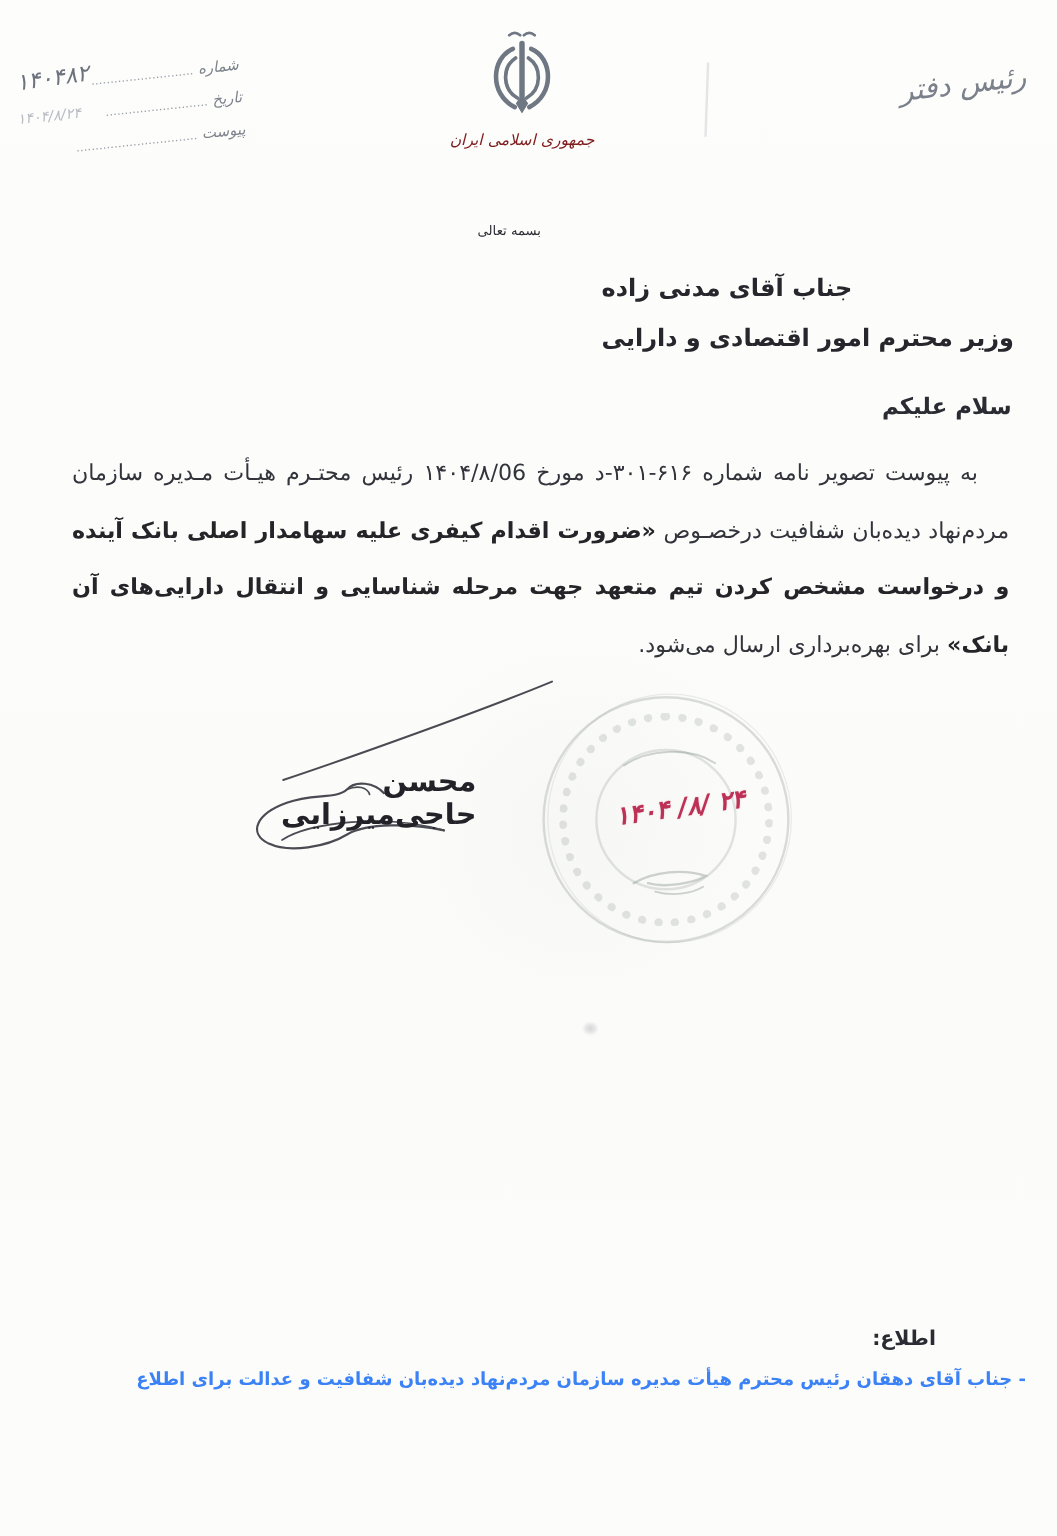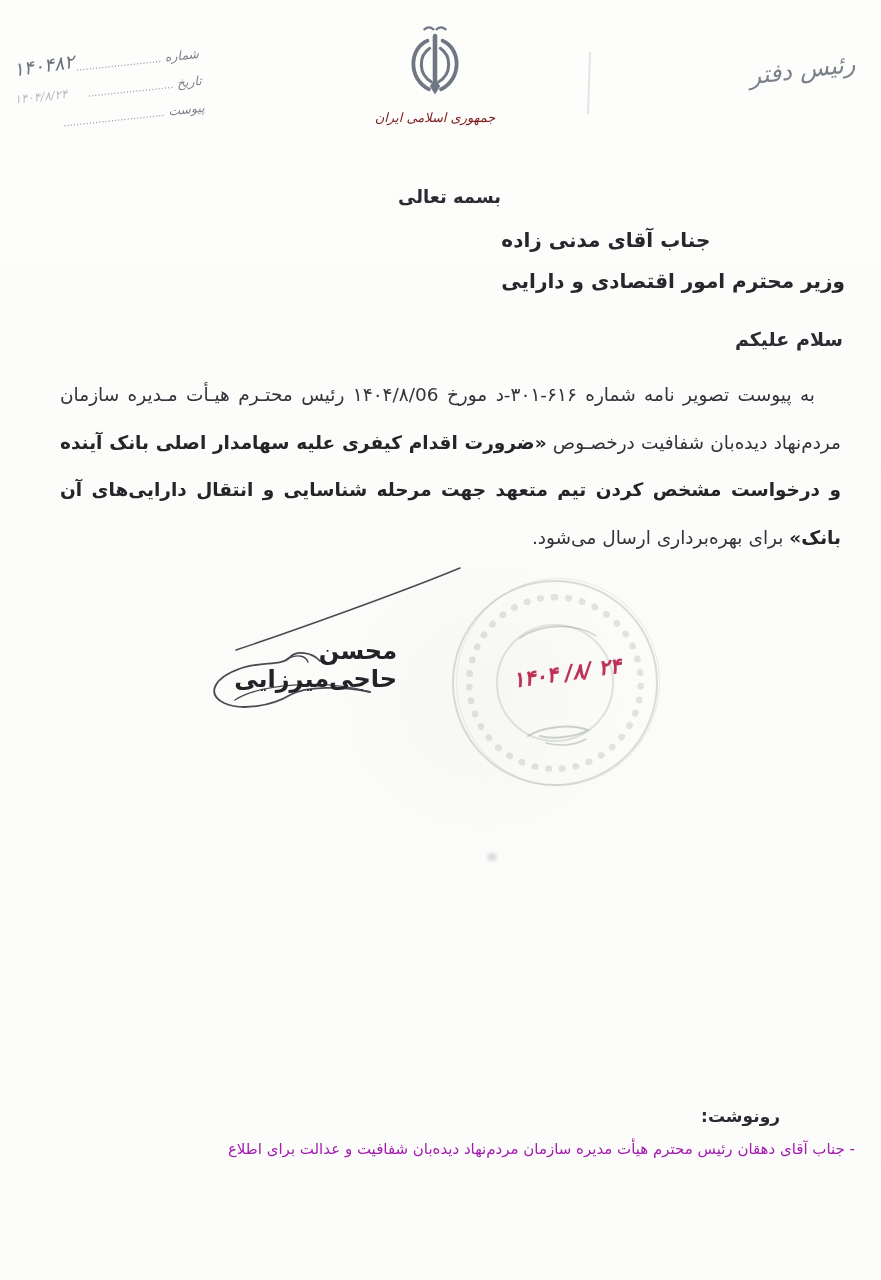--- a/index.html
+++ b/index.html
@@ -50,21 +50,21 @@
     right:26px; top:56px;
     font-size:24px; font-style:italic; color:#7b818b;
     transform:rotate(-7deg); letter-spacing:2px;
     direction:rtl;
   }
 
   .scratch { left:588px; top:52px; width:2px; height:62px;
     background:rgba(115,120,130,0.18); transform:rotate(2deg); }
 
   
-  .besmeleh { left:398px; top:186px; font-size:18px; font-weight:bold; color:#2b2c33; direction:rtl; }
+  .besmeleh { left:398px; top:186px; font-size:11px; font-weight:normal; color:#2b2c33; direction:rtl; }
 
   .addressee { right:36px; top:220px; direction:rtl; text-align:left;
     font-size:20px; font-weight:bold; color:#26262c; line-height:41px; }
 
   .salutation { right:38px; top:328px; direction:rtl;
     font-size:19px; font-weight:bold; color:#2b2c33; }
 
   .body-par {
     right:40px; left:60px; top:371px;
     direction:rtl; text-align:justify;
@@ -101,21 +101,21 @@
     text-shadow:0 0 1px rgba(189,49,86,0.45);
   }
 
   .smudge { left:486px; top:852px; width:12px; height:10px; border-radius:50%;
     background:radial-gradient(rgba(110,112,122,0.28), rgba(110,112,122,0)); filter:blur(1px); }
 
   
   .cc-label { right:101px; top:1106px; direction:rtl;
     font-size:17px; font-weight:bold; color:#2b2c33; }
   .cc-line  { right:26px; top:1140px; direction:rtl;
-    font-size:15px; color:#a21caf; }
+    font-size:15px; color:#3b82f6;font-weight:bold; }
 </style>
 </head>
 <body>
 
 <div class="abs ref-block">
   <div class="ref-row">
     <span class="lbl">شماره</span>
     <span class="dots">...........................</span>
     <span class="hand-number">۱۴۰۴۸۲</span>
   </div>
@@ -179,14 +179,14 @@
     <path d="M78 158 C 95 148, 120 146, 138 152 C 128 158, 104 162, 90 158" stroke-width="2"></path>
     <path d="M96 165 C 110 169, 126 167, 136 161" stroke-width="1.5"></path>
     <path d="M70 60 C 90 46, 125 44, 146 58" stroke-width="1.5"></path>
   </svg>
 </div>
 
 <div class="abs stamp-date">۱۴۰۴ /۸/ ۲۴</div>
 
 <div class="abs smudge"></div>
 
-<div class="abs cc-label">رونوشت:</div>
+<div class="abs cc-label">اطلاع:</div>
 <div class="abs cc-line">- جناب آقای دهقان رئیس محترم هیأت مدیره سازمان مردم‌نهاد دیده‌بان شفافیت و عدالت برای اطلاع</div>
 
 </body></html>

